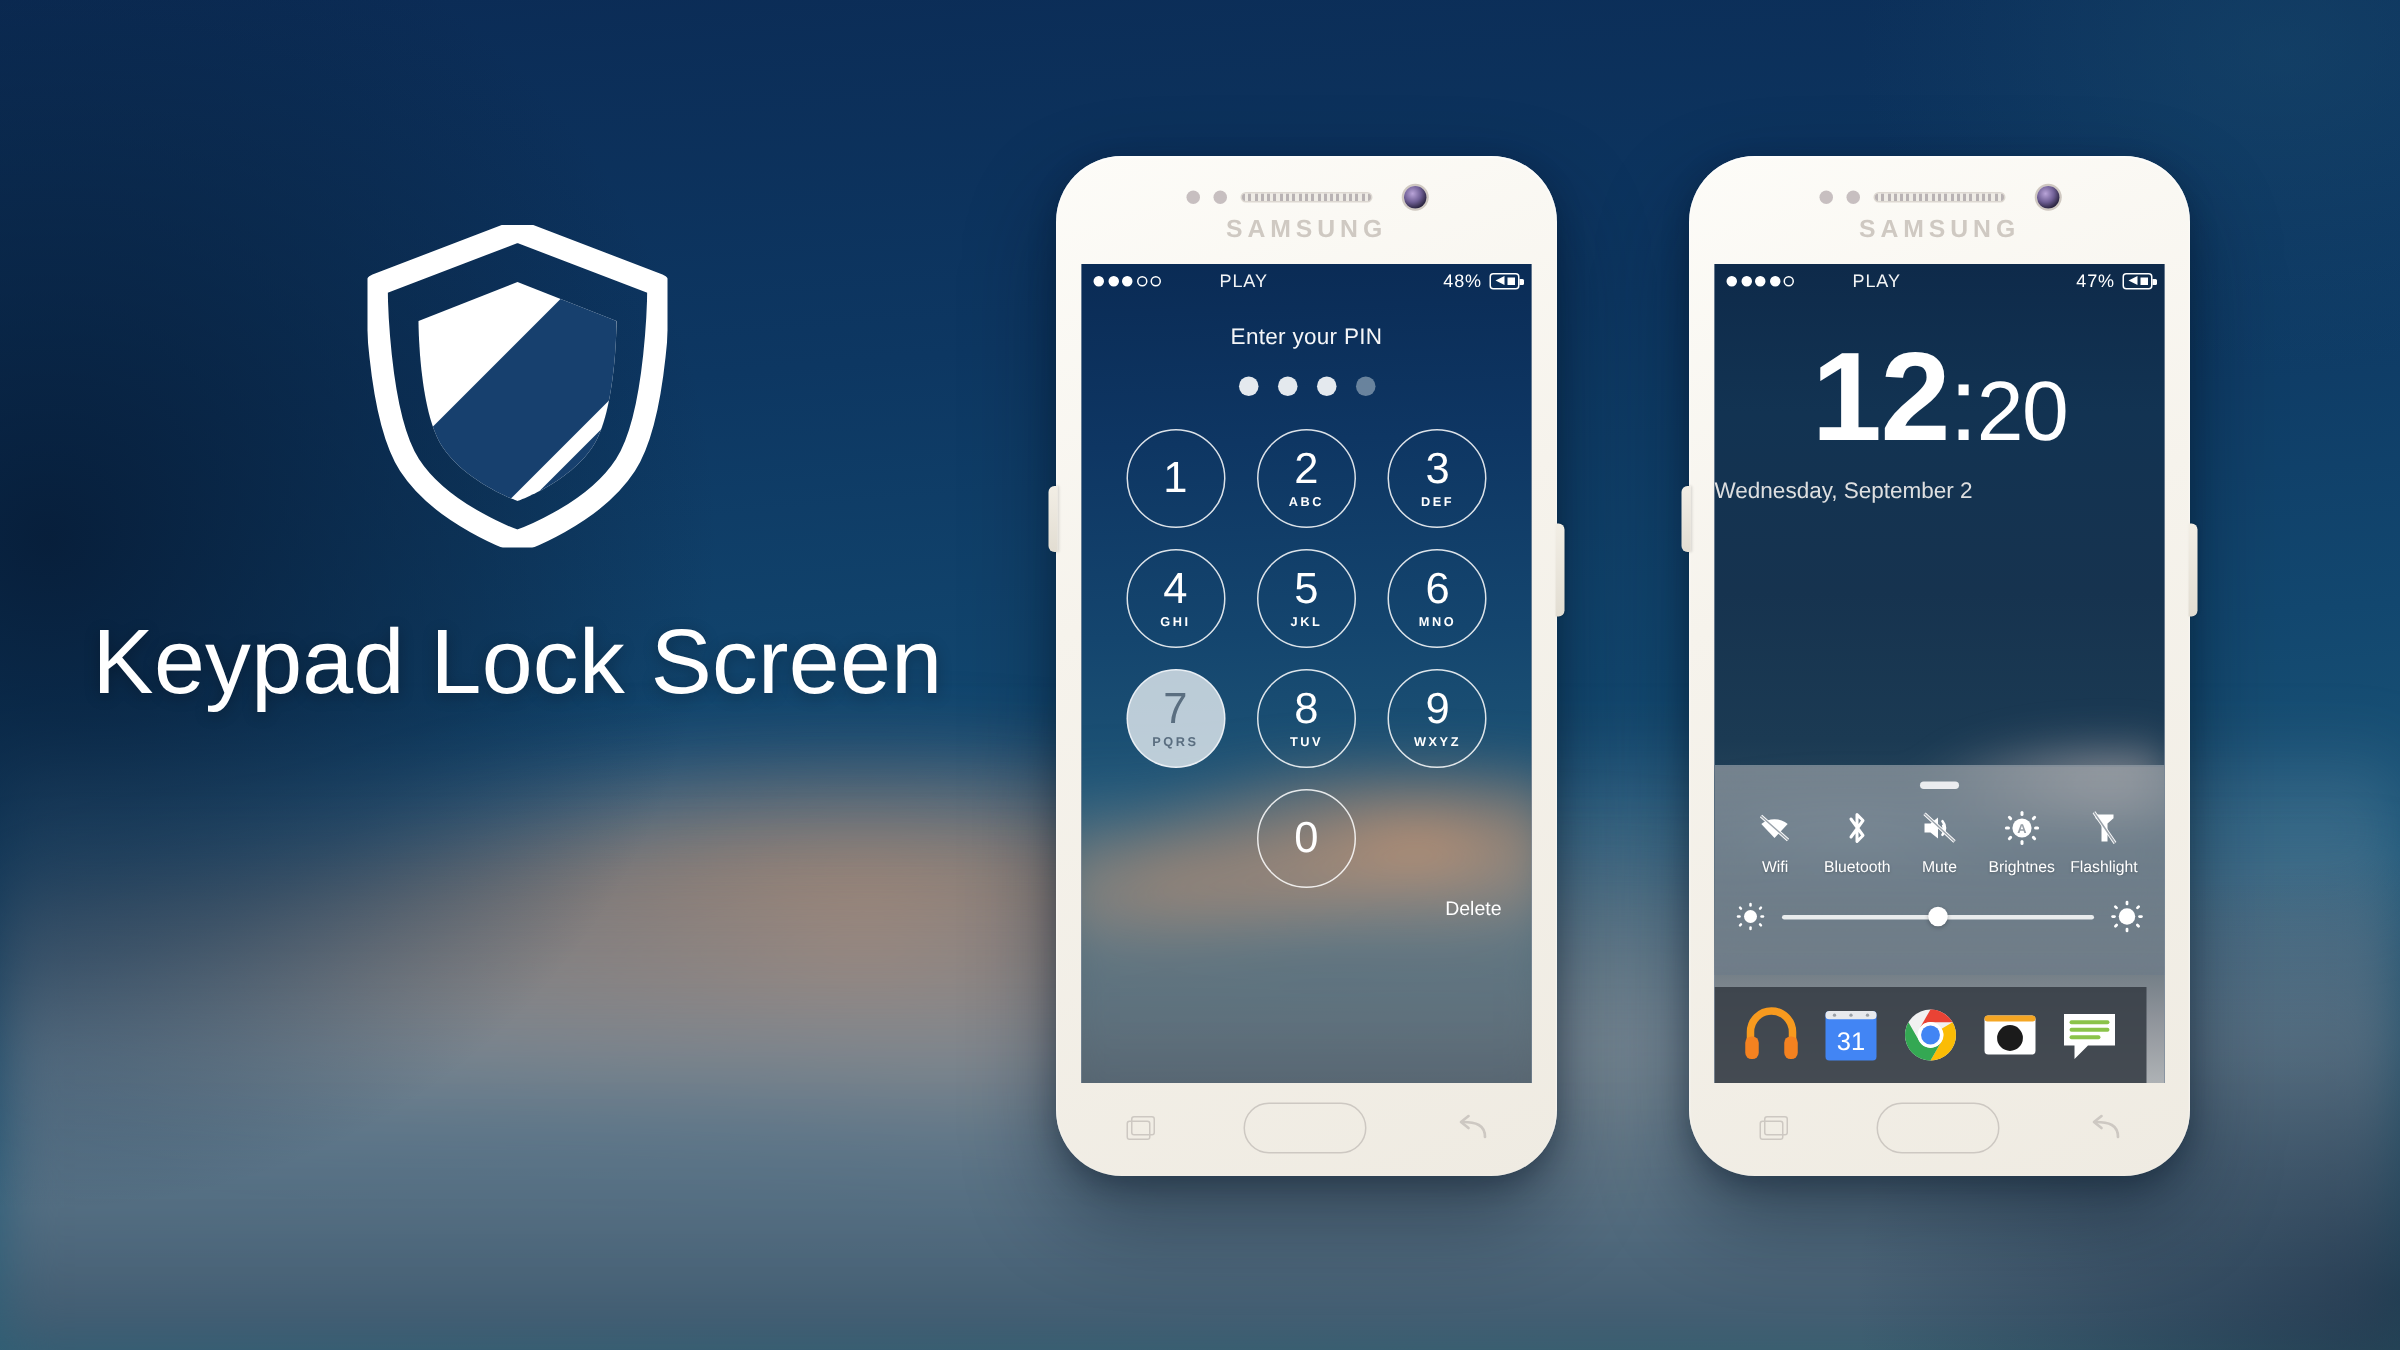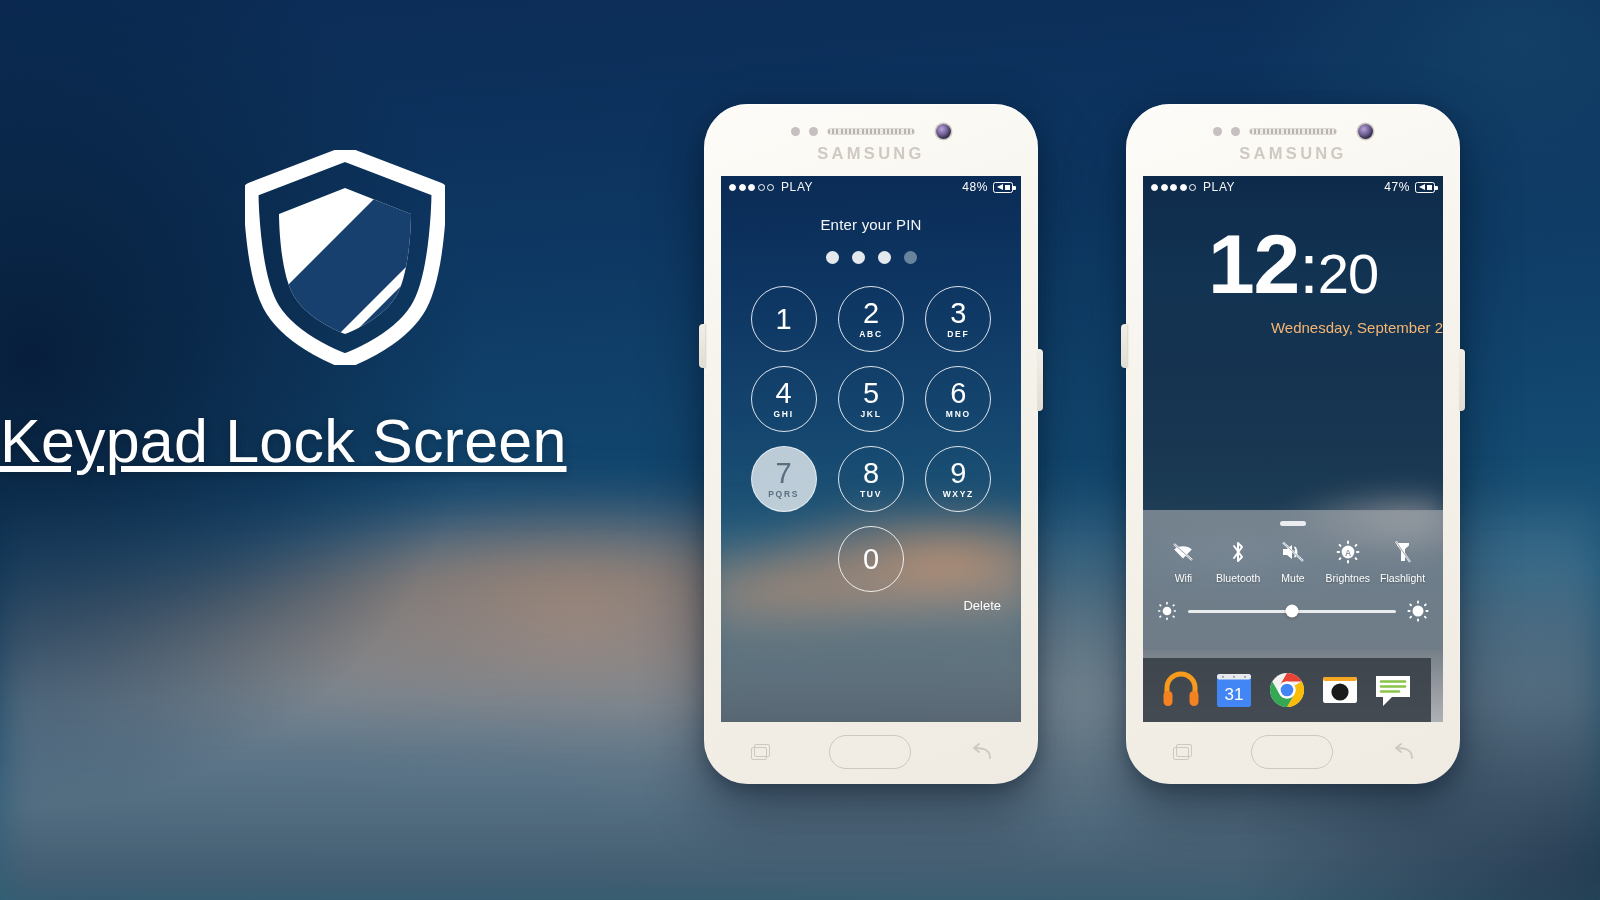--- a/index.html
+++ b/index.html
@@ -44,22 +44,22 @@
     top: 54%; height: 16%;
     background: linear-gradient(180deg, rgba(0,0,0,0) 0%, rgba(180,196,210,0.22) 45%, rgba(0,0,0,0) 100%);
     filter: blur(22px);
   }
 
   
   .hero {
     position: absolute;
     left: 0; top: 150px;
     width: 690px;
+    text-align: center;
     color: #fff;
-    text-decoration: underline;
   }
   .shield-wrap { display: block; margin: 0 auto 46px auto; width: 200px; height: 215px; }
   .hero-title {
     font-size: 61px;
     font-weight: 400;
     letter-spacing: 0.2px;
     line-height: 1;
     margin-bottom: 28px;
     text-shadow: 0 2px 10px rgba(0,0,0,0.28);
   }
@@ -139,21 +139,21 @@
     height: 22px;
     display: flex; align-items: center;
     padding: 0 8px;
     color: #fff;
     font-size: 11.5px;
     letter-spacing: 0.6px;
   }
   .sig-dots { display: flex; gap: 2.5px; align-items: center; margin-right: 7px; }
   .sig { width: 7px; height: 7px; border-radius: 50%; border: 1.2px solid #fff; }
   .sig.on { background: #fff; }
-  .carrier { font-size: 12px; opacity: 0.95; }
+  .carrier { font-size: 12px; opacity: 0.95; margin-left: 32px; }
   .status-right { margin-left: auto; display: flex; align-items: center; gap: 5px; }
   .batt-pct { font-size: 12px; }
   .batt {
     position: relative;
     width: 20px; height: 11px;
     border: 1.4px solid #fff; border-radius: 2.5px;
     display: flex; align-items: center; justify-content: center;
   }
   .batt::after {
     content: ""; position: absolute; right: -3.6px; top: 3px;
@@ -238,21 +238,21 @@
     color: #fff;
     margin-top: 28px;
     line-height: 0.92;
     letter-spacing: -1px;
   }
   .clock .hh { font-size: 84px; font-weight: 700; }
   .clock .sep { font-size: 70px; font-weight: 300; }
   .clock .mm { font-size: 56px; font-weight: 200; }
   .lock-date {
     position: relative; z-index: 3;
-    text-align: right; color: #fdba74;
+    text-align: left; color: #e5e5e5;
     font-size: 15px; margin-top: 16px; opacity: 0.97;
   }
 
   .qs-panel {
     position: absolute; z-index: 4;
     left: 0; right: 0; bottom: 72px; top: 334px;
     background: linear-gradient(180deg, rgba(168,172,176,0.62) 0%, rgba(150,158,166,0.60) 38%, rgba(128,140,152,0.62) 70%, rgba(110,124,138,0.66) 100%);
     backdrop-filter: blur(8px);
     border-top: 1px solid rgba(255,255,255,0.18);
   }

